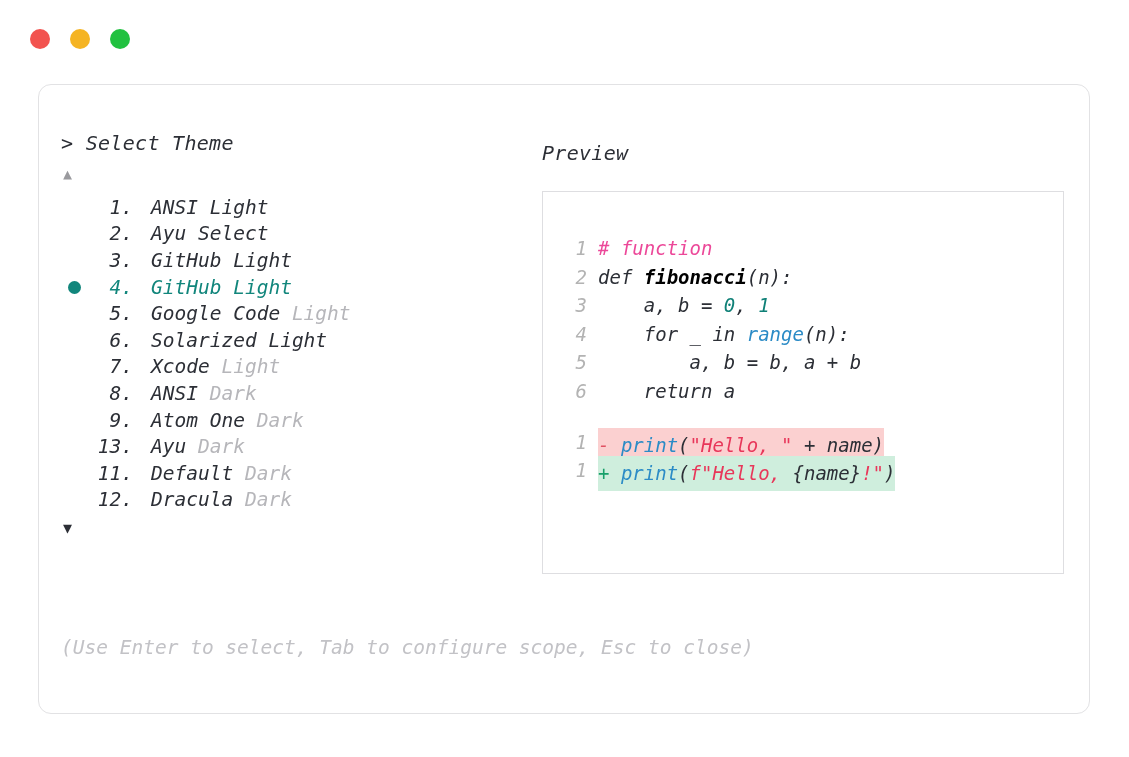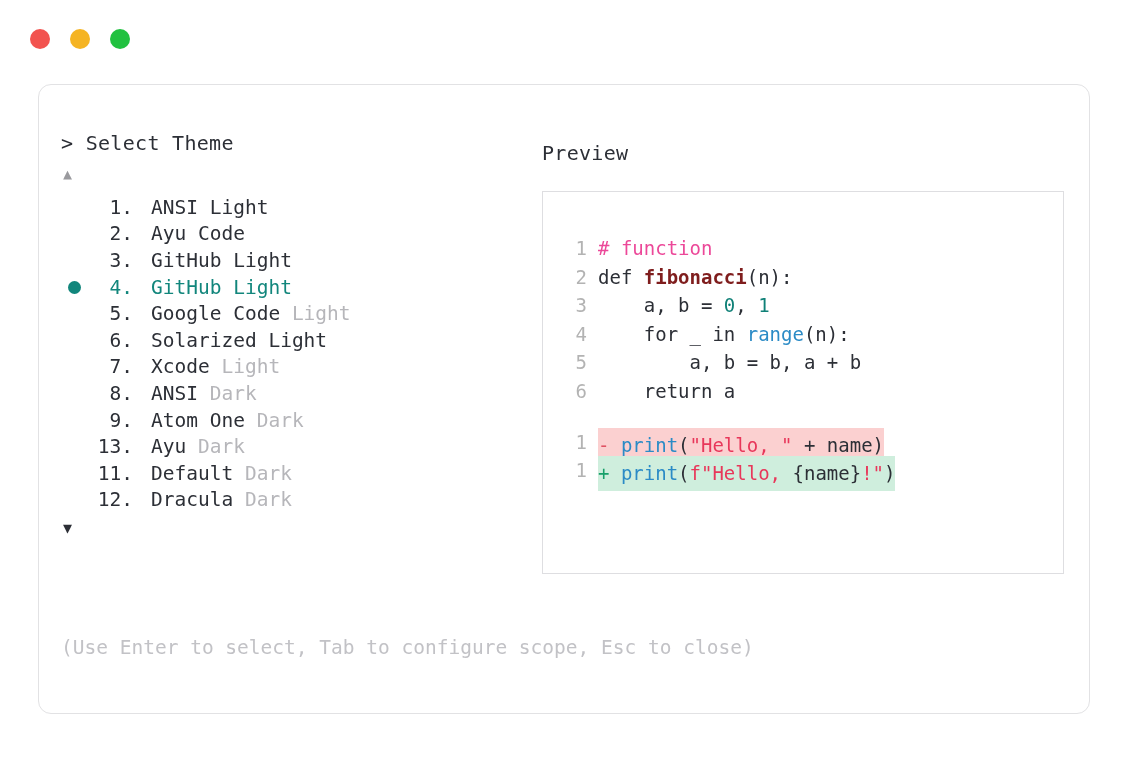--- a/index.html
+++ b/index.html
@@ -2,21 +2,21 @@
 <html><head>
 <meta charset="utf-8">
 <style>
   html,body{margin:0;padding:0;}
   body{
     width:1129px;height:757px;
     background:#ffffff;
     font-family:"DejaVu Sans Mono","Liberation Mono",monospace;
     overflow:hidden;
   }
-  .window{position:relative;width:1129px;height:757px;}
+  .window{position:relative;width:1129px;height:757px;font-style:italic;}
 
   
   .traffic{position:absolute;left:30px;top:29px;display:flex;gap:20px;align-items:center;}
   .dot{width:20px;height:20px;border-radius:50%;}
   .dot.red{background:#f2534f;}
   .dot.yellow{background:#f5b423;}
   .dot.green{background:#21c140;}
 
   
   .card{
@@ -75,21 +75,21 @@
     background:#ffffff;
   }
   .code{padding:42px 0 0 22px;font-size:19px;line-height:28.6px;white-space:pre;}
   .cl{display:flex;align-items:flex-start;height:28.6px;}
   .ln{width:22px;flex:0 0 22px;text-align:right;color:#b3b3b3;margin-right:11px;}
   .ct{white-space:pre;color:#2c2f36;}
   .blank{height:22px;}
 
   
   .c-comment{color:#ec4899;}
-  .c-func{color:#7f1d1d;font-weight:bold;margin-top:20px;}
+  .c-func{color:#000000;font-weight:bold;margin-top:20px;}
   .c-num{color:#0f8077;}
   .c-builtin{color:#2b8bc6;}
   .c-str{color:#e8375a;}
   .c-plain{color:#2c2f36;}
 
   
   .diff .ln{color:#b3b3b3;}
   .hl{padding:3px 0;}
   .del .hl{background:#fbd0d0;}
   .add .hl{background:#cfeedd;}
@@ -108,21 +108,21 @@
   </div>
 
   <div class="card">
     <div class="body">
 
       <div class="left">
         <div class="prompt">&gt; Select Theme</div>
         <div class="arrow arrow-up">▲</div>
         <div class="list">
             <div class="row"><span class="bullet-cell"></span><span class="num">1.</span><span class="dotsep"> </span><span class="nm">ANSI Light</span></div>
-            <div class="row"><span class="bullet-cell"></span><span class="num">2.</span><span class="dotsep"> </span><span class="nm">Ayu Code</span></div>
+            <div class="row"><span class="bullet-cell"></span><span class="num">2.</span><span class="dotsep"> </span><span class="nm">Ayu Select</span></div>
             <div class="row"><span class="bullet-cell"></span><span class="num">3.</span><span class="dotsep"> </span><span class="nm">GitHub Light</span></div>
             <div class="row selected"><span class="bullet-cell"><span class="bullet"></span></span><span class="num">4.</span><span class="dotsep"> </span><span class="nm">GitHub Light</span></div>
             <div class="row"><span class="bullet-cell"></span><span class="num">5.</span><span class="dotsep"> </span><span class="nm">Google Code</span><span class="variant"> Light</span></div>
             <div class="row"><span class="bullet-cell"></span><span class="num">6.</span><span class="dotsep"> </span><span class="nm">Solarized Light</span></div>
             <div class="row"><span class="bullet-cell"></span><span class="num">7.</span><span class="dotsep"> </span><span class="nm">Xcode</span><span class="variant"> Light</span></div>
             <div class="row"><span class="bullet-cell"></span><span class="num">8.</span><span class="dotsep"> </span><span class="nm">ANSI</span><span class="variant"> Dark</span></div>
             <div class="row"><span class="bullet-cell"></span><span class="num">9.</span><span class="dotsep"> </span><span class="nm">Atom One</span><span class="variant"> Dark</span></div>
             <div class="row"><span class="bullet-cell"></span><span class="num">13.</span><span class="dotsep"> </span><span class="nm">Ayu</span><span class="variant"> Dark</span></div>
             <div class="row"><span class="bullet-cell"></span><span class="num">11.</span><span class="dotsep"> </span><span class="nm">Default</span><span class="variant"> Dark</span></div>
             <div class="row"><span class="bullet-cell"></span><span class="num">12.</span><span class="dotsep"> </span><span class="nm">Dracula</span><span class="variant"> Dark</span></div>

